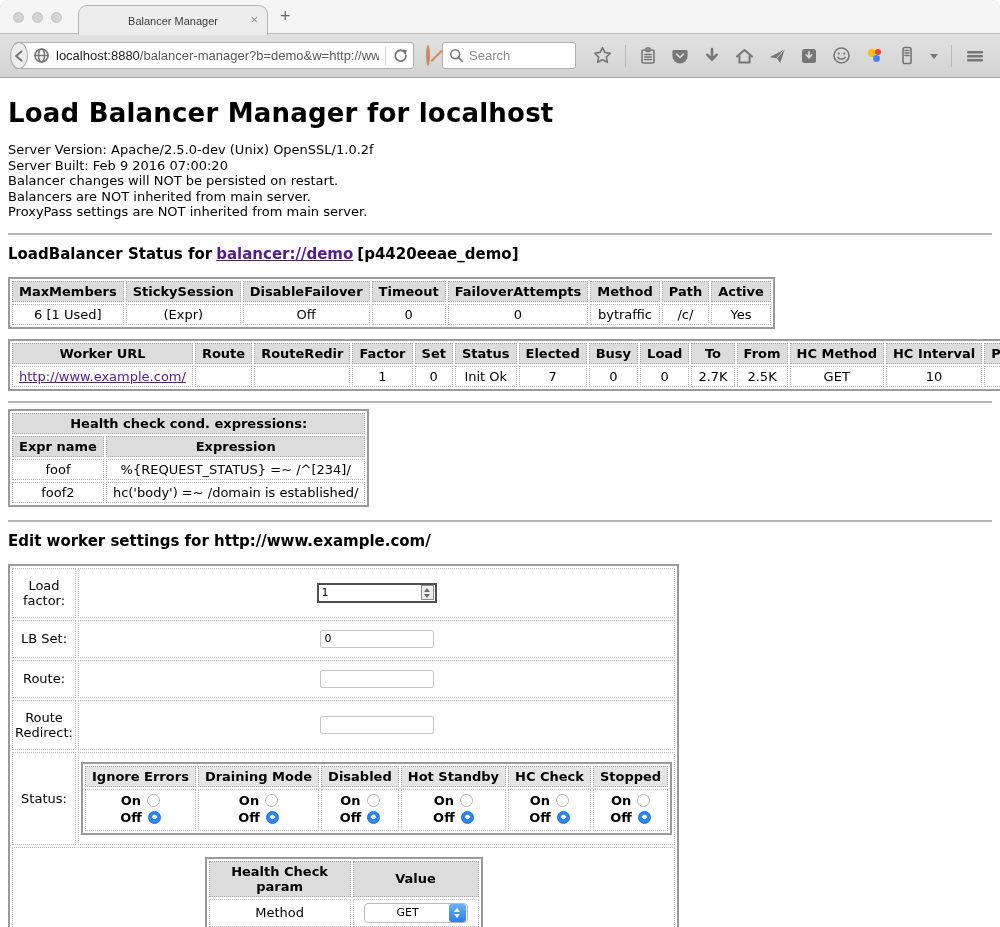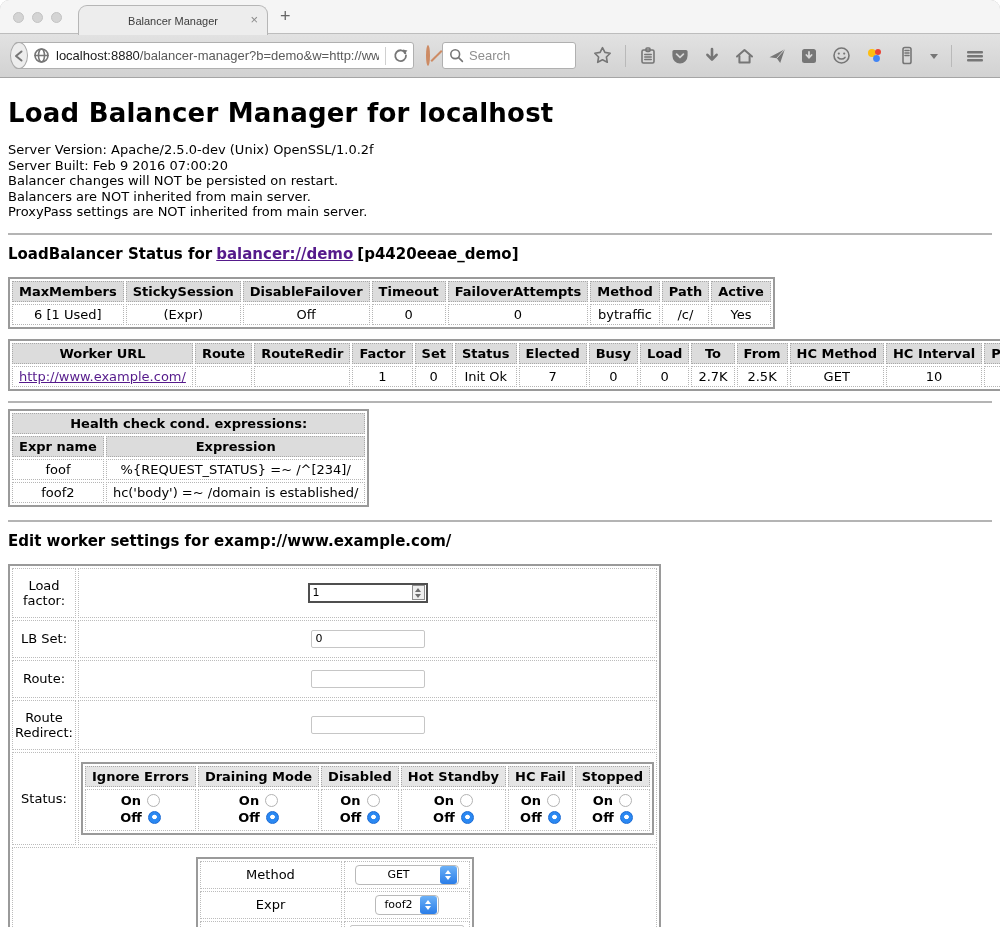--- a/index.html
+++ b/index.html
@@ -306,21 +306,21 @@
       </tr>
       <tr>
         <td>foof2</td>
         <td>hc('body') =~ /domain is established/</td>
       </tr>
     </tbody>
       </table>
 
     <hr class="thin">
 
-    <h3>Edit worker settings for examp://www.example.com/</h3>
+    <h3>Edit worker settings for http://www.example.com/</h3>
 
     <table class="form-t">
       <tbody>
           <tr>
         <td class="lbl">Load factor:</td>
         <td class="val">
           <span class="numwrap">
             <input value="1" style="">
             <span class="stepper">
                   <i class="up"></i>
@@ -344,21 +344,21 @@
       <tr>
         <td class="lbl">Status:</td>
         <td class="val">
           <table class="status-t">
             <tbody>
                   <tr>
               <th>Ignore Errors</th>
               <th>Draining Mode</th>
               <th>Disabled</th>
               <th>Hot Standby</th>
-              <th>HC Fail</th>
+              <th>HC Check</th>
               <th>Stopped</th>
             </tr>
             <tr>
               <td>
                 <div class="radio-line">
                         <span>On</span>
                         <span class="radio"></span>
                       </div>
                 <div class="radio-line">
                         <span>Off</span>
@@ -417,20 +417,24 @@
               </td>
             </tr>
           </tbody>
               </table>
         </td>
       </tr>
       <tr>
         <td colspan="2" class="center-row">
           <table class="hc-t">
             <tbody>
+                  <tr>
+              <th>Health Check param</th>
+              <th>Value</th>
+            </tr>
             <tr>
               <td class="hc-lbl">Method</td>
               <td class="hc-val">
                 <span class="mac-select w104">
                   <span class="sel-text">GET</span>
                   <span class="sel-cap">
                           <i class="up"></i>
                           <i class="dn"></i>
                         </span>
                 </span>

